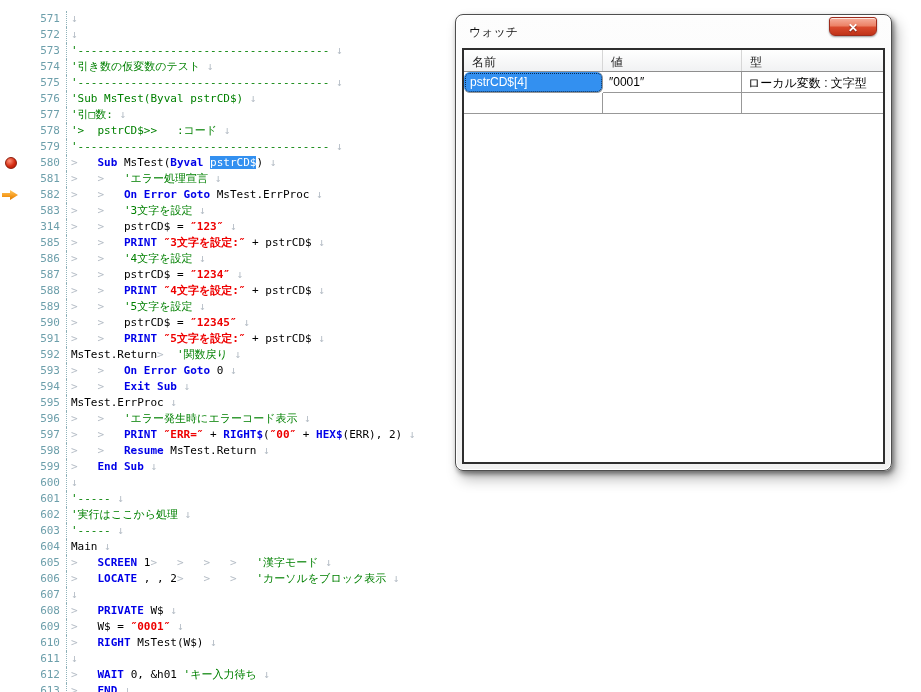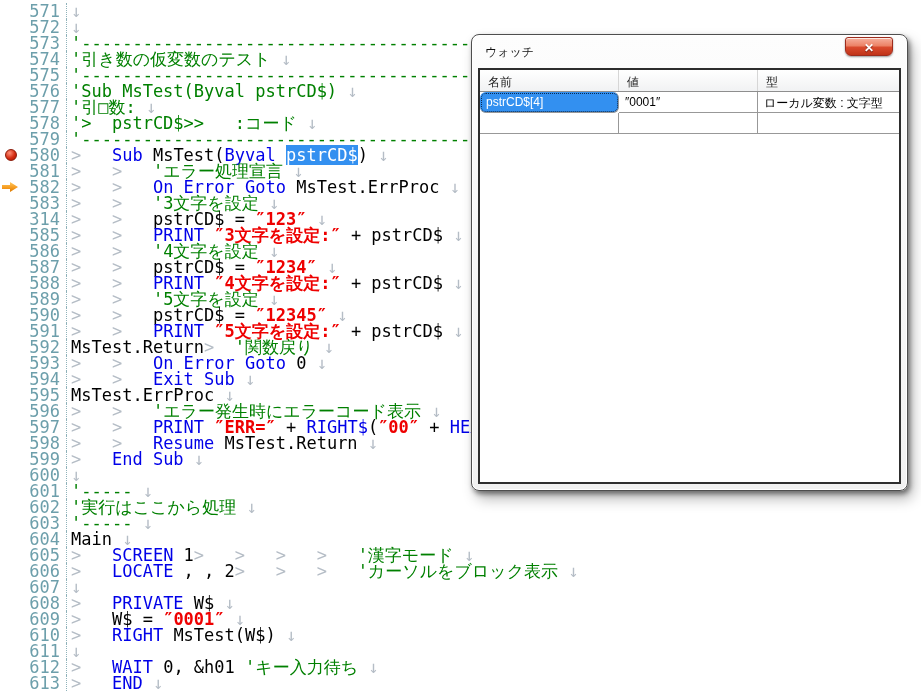--- a/index.html
+++ b/index.html
@@ -1,36 +1,36 @@
 <!DOCTYPE html>
 <html style="--kw: #0000e8; --str: #ee0000; --cm: #008000; --ws: #b5bdc6; --lineno: #6d9fab; --selbg: #3390f0; --bp: #d42c12; --arrow: #f5991c;"><head>
 <meta charset="utf-8">
 <style>
   html,body{margin:0;padding:0;width:921px;height:692px;background:#ffffff;overflow:hidden;}
   
-  .editor{position:absolute;inset:0;padding-top:3px;font-family:"DejaVu Sans Mono",monospace;font-size:17px;}
+  .editor{position:absolute;inset:0;padding-top:11px;font-family:"DejaVu Sans Mono",monospace;font-size:11px;}
   .ln-row{display:flex;height:16px;line-height:16px;}
   .marker-cell{width:20px;flex:none;position:relative;}
   .lno{width:40px;flex:none;text-align:right;padding-right:6px;color:var(--lineno);border-right:1px dotted #8fb2ba;}
   .code{padding-left:4px;white-space:pre;}
-  .seg-kw{color:var(--kw);font-weight:normal;}
+  .seg-kw{color:var(--kw);font-weight:bold;}
   .seg-str{color:var(--str);font-weight:bold;}
   .seg-cm{color:var(--cm);}
   .seg-pl{color:#000000;}
   .seg-ws{color:var(--ws);}
   .seg-sel{color:#ffffff;background:var(--selbg);}
   .bp{position:absolute;left:5px;top:2px;width:12px;height:12px;border-radius:50%;box-sizing:border-box;
       background:radial-gradient(circle at 35% 30%,#ff9078,var(--bp) 55%,#a81200);border:1px solid #8c1a08;}
   .exec-arrow{position:absolute;left:2px;top:3px;width:16px;height:10px;
       background:linear-gradient(#ffc860,var(--arrow) 60%,#d97800);
       clip-path:polygon(0 30%,50% 30%,50% 0,100% 50%,50% 100%,50% 70%,0 70%);}
   
-  .watch{position:absolute;left:471px;top:14px;width:437px;height:457px;box-sizing:border-box;
+  .watch{position:absolute;left:455px;top:14px;width:437px;height:457px;box-sizing:border-box;
       background:linear-gradient(#fdfdfd,#f1f1f1);border:1px solid #4e4e4e;border-radius:8px;
-      box-shadow:inset 0 0 0 1px #ffffff,2px 3px 5px rgba(0,0,0,.45),5px 8px 14px rgba(0,0,0,.28);margin-top:20px;}
+      box-shadow:inset 0 0 0 1px #ffffff,2px 3px 5px rgba(0,0,0,.45),5px 8px 14px rgba(0,0,0,.28);}
   .titlebar{position:relative;height:33px;}
   .w-title{position:absolute;left:13px;top:9px;font:12px "Liberation Sans",sans-serif;color:#111111;}
   .close-btn{position:absolute;top:2px;right:14px;width:48px;height:19px;box-sizing:border-box;
       border:1px solid #9e2b1c;border-radius:3px 3px 6px 6px;cursor:pointer;
       background:linear-gradient(#f6b09e 0%,#ec8367 45%,#d94a2d 55%,#c03318 100%);
       box-shadow:inset 0 1px 0 rgba(255,255,255,.7),0 1px 2px rgba(0,0,0,.4);
       text-align:center;}
   .close-x{font:bold 12px/17px "Liberation Sans",sans-serif;color:#ffffff;text-shadow:0 1px 1px #70170c;}
   .listview{position:absolute;left:6px;right:6px;top:33px;bottom:6px;background:#ffffff;
       border:2px solid #2e2e2e;font:12px "Liberation Sans",sans-serif;overflow:hidden;}

